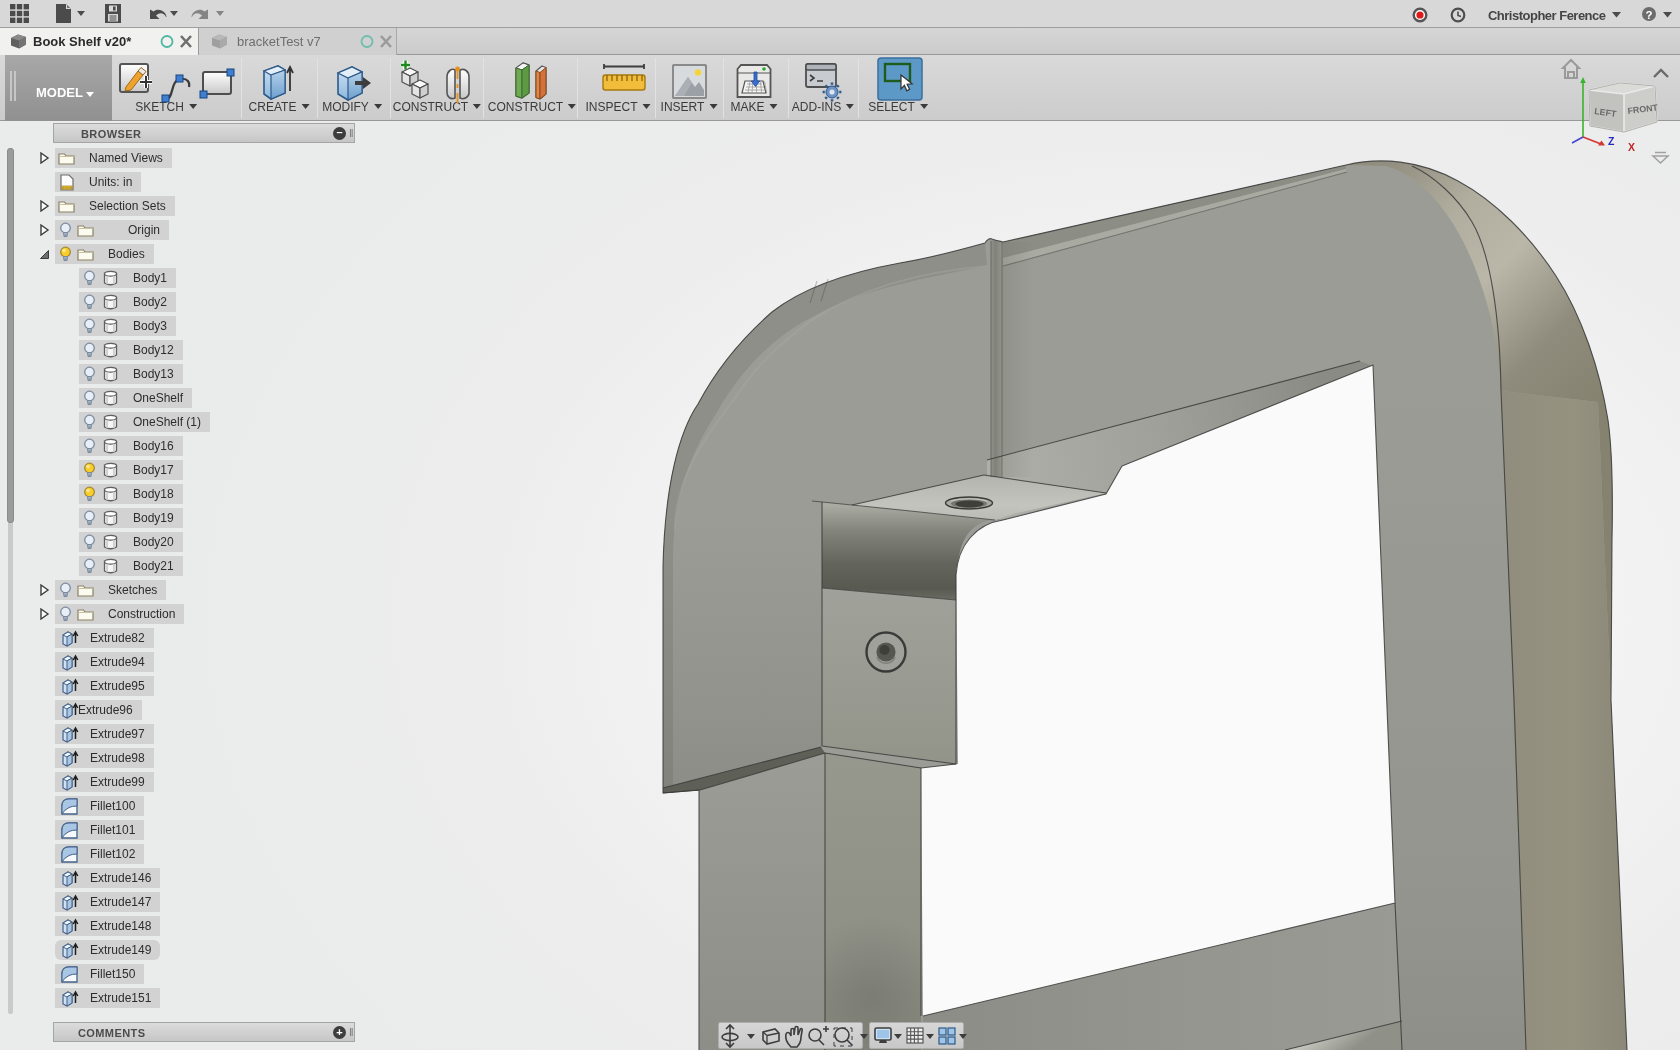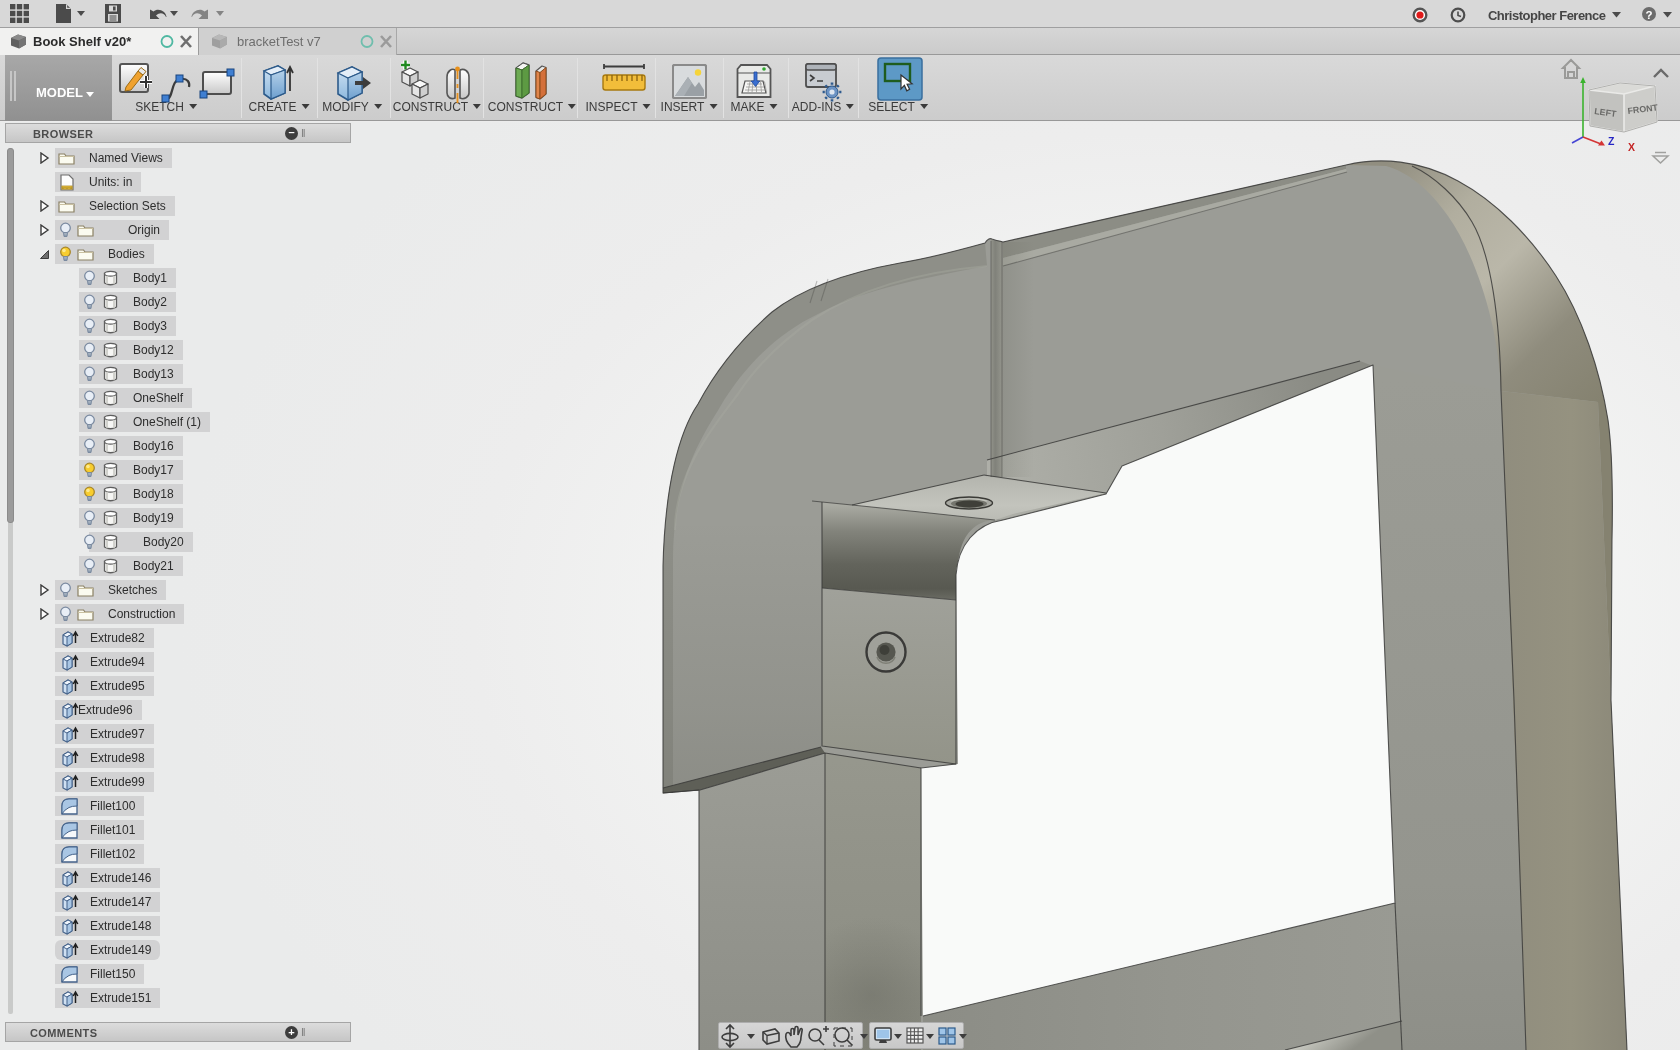--- a/index.html
+++ b/index.html
@@ -14,21 +14,21 @@
 #toolbar { position:absolute; left:0; top:55px; width:1680px; height:66px; background:linear-gradient(#d9d9d9,#cccccc); border-bottom:1px solid #989898; }
 .sep { position:absolute; top:3px; height:60px; width:1px; background:#b4b4b4; border-right:1px solid #e2e2e2; }
 .tlabel { position:absolute; top:45px; font-size:12px; color:#3a3a3a; white-space:nowrap; transform:translateX(-50%); }
 .tlabel:after { content:""; display:inline-block; margin-left:5px; margin-bottom:2px; border-left:4px solid transparent; border-right:4px solid transparent; border-top:5px solid #3a3a3a; }
 #modelbtn { position:absolute; left:5px; top:55px; width:107px; height:66px; background:linear-gradient(#a8a8a8,#909090); }
 #modelbtn span { position:absolute; left:31px; top:30px; color:#fff; font-weight:bold; font-size:13px; }
 #modelbtn i { position:absolute; left:81px; top:37px; border-left:4px solid transparent; border-right:4px solid transparent; border-top:5px solid #fff; }
 #canvas { position:absolute; left:0; top:122px; width:1680px; height:928px;
   background:radial-gradient(ellipse 980px 700px at 1160px 500px, #fbfcfb 0%, #f5f6f5 35%, #ededed 70%, #eaebeb 100%); }
 #modelsvg { position:absolute; left:0; top:0; }
-#bheader, #comments { position:absolute; width:346px; height:20px; background:linear-gradient(#dcdcdc,#c6c6c6); border:1px solid #a5a5a5; color:#4c4c4c; font-size:11px; font-weight:bold; }
+#bheader, #comments { position:absolute; width:302px; height:20px; background:linear-gradient(#dcdcdc,#c6c6c6); border:1px solid #a5a5a5; color:#4c4c4c; font-size:11px; font-weight:bold;margin-left:48px; }
 #bheader { left:5px; top:123px; }
 .btxt { position:absolute; left:27px; top:4px; letter-spacing:0.4px; }
 #comments { left:5px; top:1022px; }
 .crc { position:absolute; width:13px; height:13px; border-radius:7px; background:#3d3d3d; color:#fff; top:3px; left:279px; font-size:11px; line-height:12px; text-align:center; font-weight:bold; }
 .grip { position:absolute; left:295px; top:3px; color:#777; font-size:11px; font-weight:normal; }
 .row { position:absolute; height:20px; background:#d2d2d3; font-size:12px; color:#2d2d2d; line-height:20px; white-space:nowrap; padding-right:9px; }
 #scrolltrack { position:absolute; left:8px; top:148px; width:5px; height:866px; background:#c9cac9; border-radius:2px; }
 #scrollthumb { position:absolute; left:7px; top:148px; width:7px; height:375px; background:#9b9b9b; border:1px solid #8b8b8b; border-radius:3px; }
 .navbar { position:absolute; height:27px; background:linear-gradient(#d6d6d6,#c8c8c8); border:1px solid #adadad; border-radius:2px; }
 </style>
@@ -436,21 +436,21 @@
 <div class="row" style="left:79px;top:292px;padding-left:54px;">Body2</div>
 <div class="row" style="left:79px;top:316px;padding-left:54px;">Body3</div>
 <div class="row" style="left:79px;top:340px;padding-left:54px;">Body12</div>
 <div class="row" style="left:79px;top:364px;padding-left:54px;">Body13</div>
 <div class="row" style="left:79px;top:388px;padding-left:54px;">OneShelf</div>
 <div class="row" style="left:79px;top:412px;padding-left:54px;">OneShelf (1)</div>
 <div class="row" style="left:79px;top:436px;padding-left:54px;">Body16</div>
 <div class="row" style="left:79px;top:460px;padding-left:54px;">Body17</div>
 <div class="row" style="left:79px;top:484px;padding-left:54px;">Body18</div>
 <div class="row" style="left:79px;top:508px;padding-left:54px;">Body19</div>
-<div class="row" style="left:79px;top:532px;padding-left:54px;margin-left:10px;">Body20</div>
+<div class="row" style="left:79px;top:532px;padding-left:54px;">Body20</div>
 <div class="row" style="left:79px;top:556px;padding-left:54px;">Body21</div>
 <div class="row" style="left:55px;top:580px;padding-left:53px;">Sketches</div>
 <div class="row" style="left:55px;top:604px;padding-left:53px;">Construction</div>
 <div class="row" style="left:55px;top:628px;padding-left:35px;">Extrude82</div>
 <div class="row" style="left:55px;top:652px;padding-left:35px;">Extrude94</div>
 <div class="row" style="left:55px;top:676px;padding-left:35px;">Extrude95</div>
 <div class="row" style="left:55px;top:700px;padding-left:23px;">Extrude96</div>
 <div class="row" style="left:55px;top:724px;padding-left:35px;">Extrude97</div>
 <div class="row" style="left:55px;top:748px;padding-left:35px;">Extrude98</div>
 <div class="row" style="left:55px;top:772px;padding-left:35px;">Extrude99</div>

